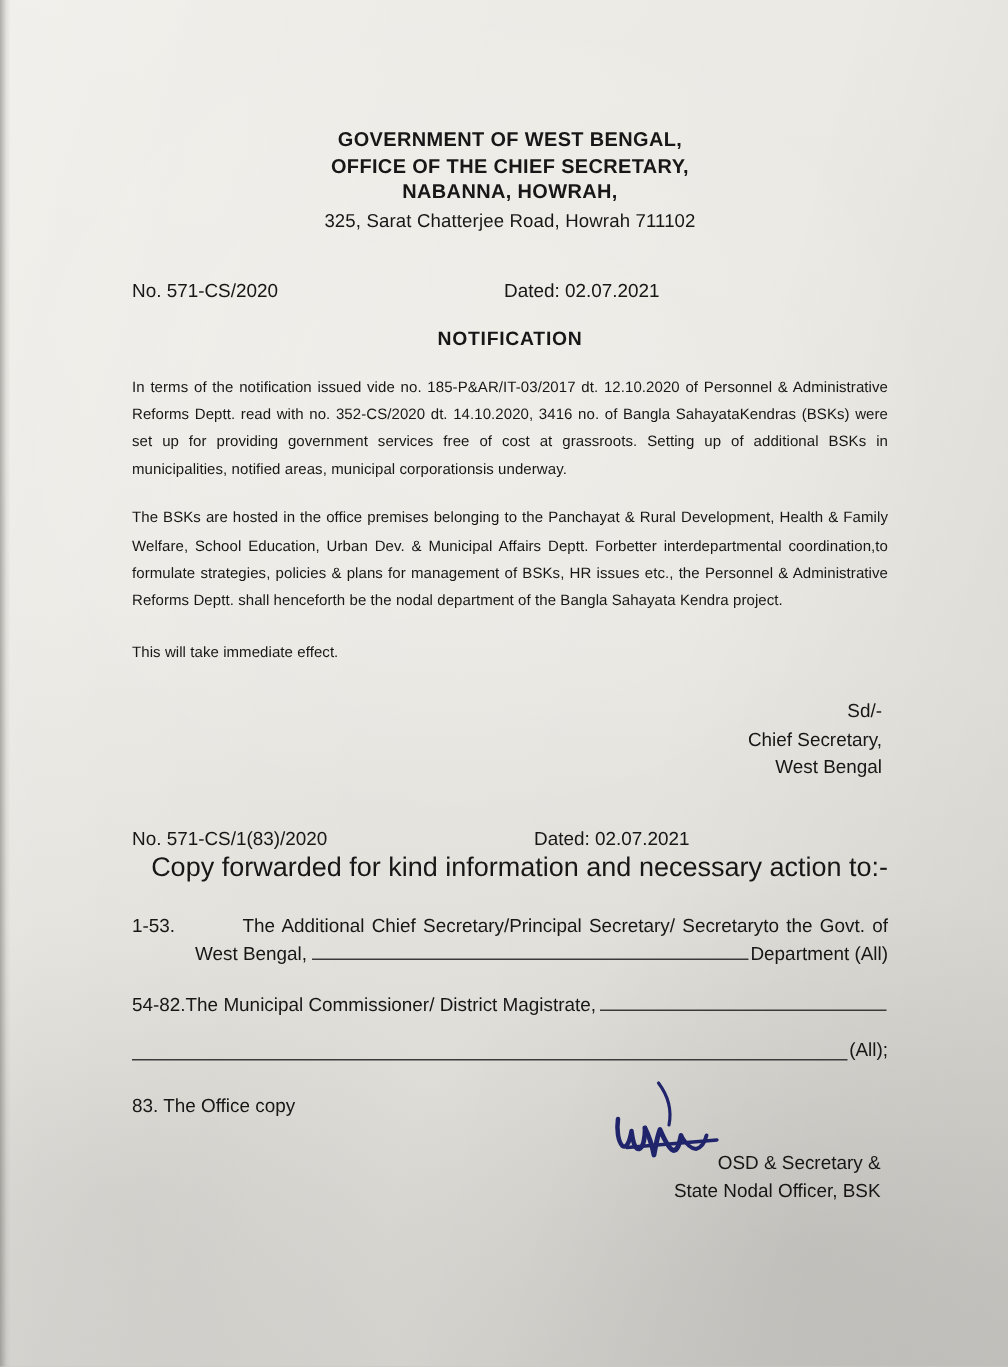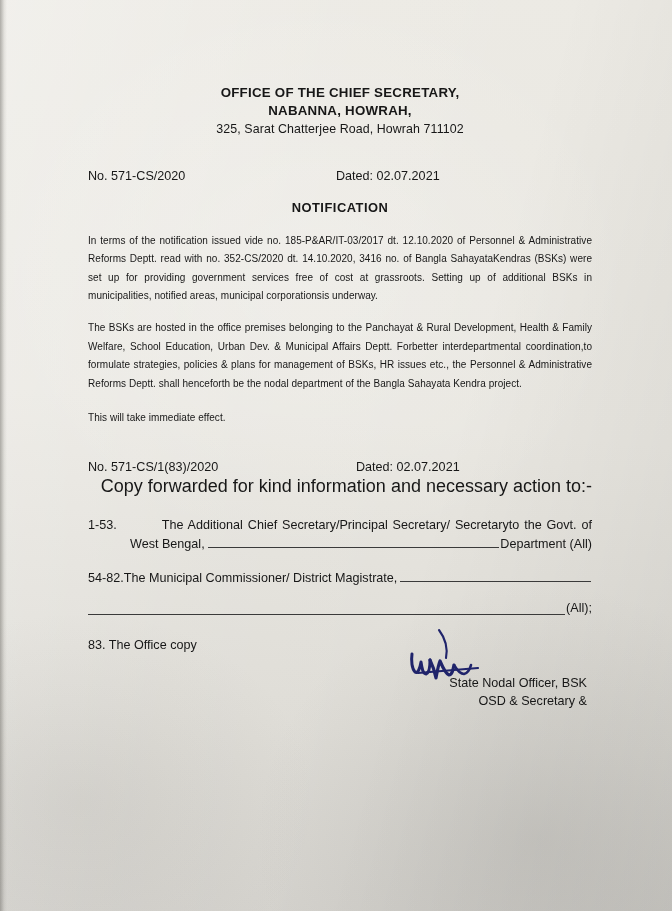--- a/index.html
+++ b/index.html
@@ -194,36 +194,42 @@
     display: block;
   }
 </style>
 </head>
 <body>
 
 <div class="page">
   <div class="content">
 
     <div class="letterhead">
+      <span class="lh-line">GOVERNMENT OF WEST BENGAL,</span>
       <span class="lh-line">OFFICE OF THE CHIEF SECRETARY,</span>
       <span class="lh-line">NABANNA, HOWRAH,</span>
       <span class="lh-address">325, Sarat Chatterjee Road, Howrah 711102</span>
     </div>
 
     <div class="refrow">
       <span class="ref-no">No. 571-CS/2020</span>
       <span class="ref-date">Dated: 02.07.2021</span>
     </div>
 
     <div class="notification-title">NOTIFICATION</div>
 
     <p class="body-para first">In terms of the notification issued vide no. 185-P&amp;AR/IT-03/2017 dt. 12.10.2020 of Personnel &amp; Administrative Reforms Deptt. read with no. 352-CS/2020 dt. 14.10.2020, 3416 no. of Bangla SahayataKendras (BSKs) were set up for providing government services free of cost at grassroots. Setting up of additional BSKs in municipalities, notified areas, municipal corporationsis underway.</p>
     <p class="body-para next">The BSKs are hosted in the office premises belonging to the Panchayat &amp; Rural Development, Health &amp; Family Welfare, School Education, Urban Dev. &amp; Municipal Affairs Deptt. Forbetter interdepartmental coordination,to formulate strategies, policies &amp; plans for management of BSKs, HR issues etc., the Personnel &amp; Administrative Reforms Deptt. shall henceforth be the nodal department of the Bangla Sahayata Kendra project.</p>
     <p class="body-para plain">This will take immediate effect.</p>
 
+    <div class="signature-block">
+      <div>Sd/-</div>
+      <div>Chief Secretary,</div>
+      <div>West Bengal</div>
+    </div>
 
     <div class="endorse-row">
       <span class="e-no">No. 571-CS/1(83)/2020</span>
       <span class="e-date">Dated: 02.07.2021</span>
     </div>
     <div class="copy-line">Copy forwarded for kind information and necessary action to:-</div>
 
     <div class="dist-list">
 
       <div class="dist-item">
@@ -257,18 +263,18 @@
     <div class="footer-sign">
       <svg class="sign-mark" viewBox="0 0 120 62" aria-hidden="true">
         <g fill="none" stroke="#20246b" stroke-linecap="round" stroke-linejoin="round">
           <path d="M45 2 C51 10, 54 20, 52 30" stroke-width="2.1"></path>
           <path d="M18 26 C17 33, 18 41, 21 44 C24 46, 26 40, 27 34 C28 41, 29 46, 32 46 C35 45, 36 38, 36 32" stroke-width="3"></path>
           <path d="M36 32 C39 38, 41 45, 42 50 C43 45, 44 38, 46 33 C49 40, 52 46, 55 47 C58 47, 59 42, 60 37" stroke-width="3.2"></path>
           <path d="M60 37 C63 42, 66 46, 70 46 C74 45, 76 41, 77 37" stroke-width="2.6"></path>
           <path d="M24 45 L84 40" stroke-width="2.2"></path>
         </g>
       </svg>
+      <span class="f-line">OSD &amp; Secretary &amp;</span>
       <span class="f-line">State Nodal Officer, BSK</span>
-      <span class="f-line">OSD &amp; Secretary &amp;</span>
     </div>
 
   </div>
 </div>
 
 </body></html>

